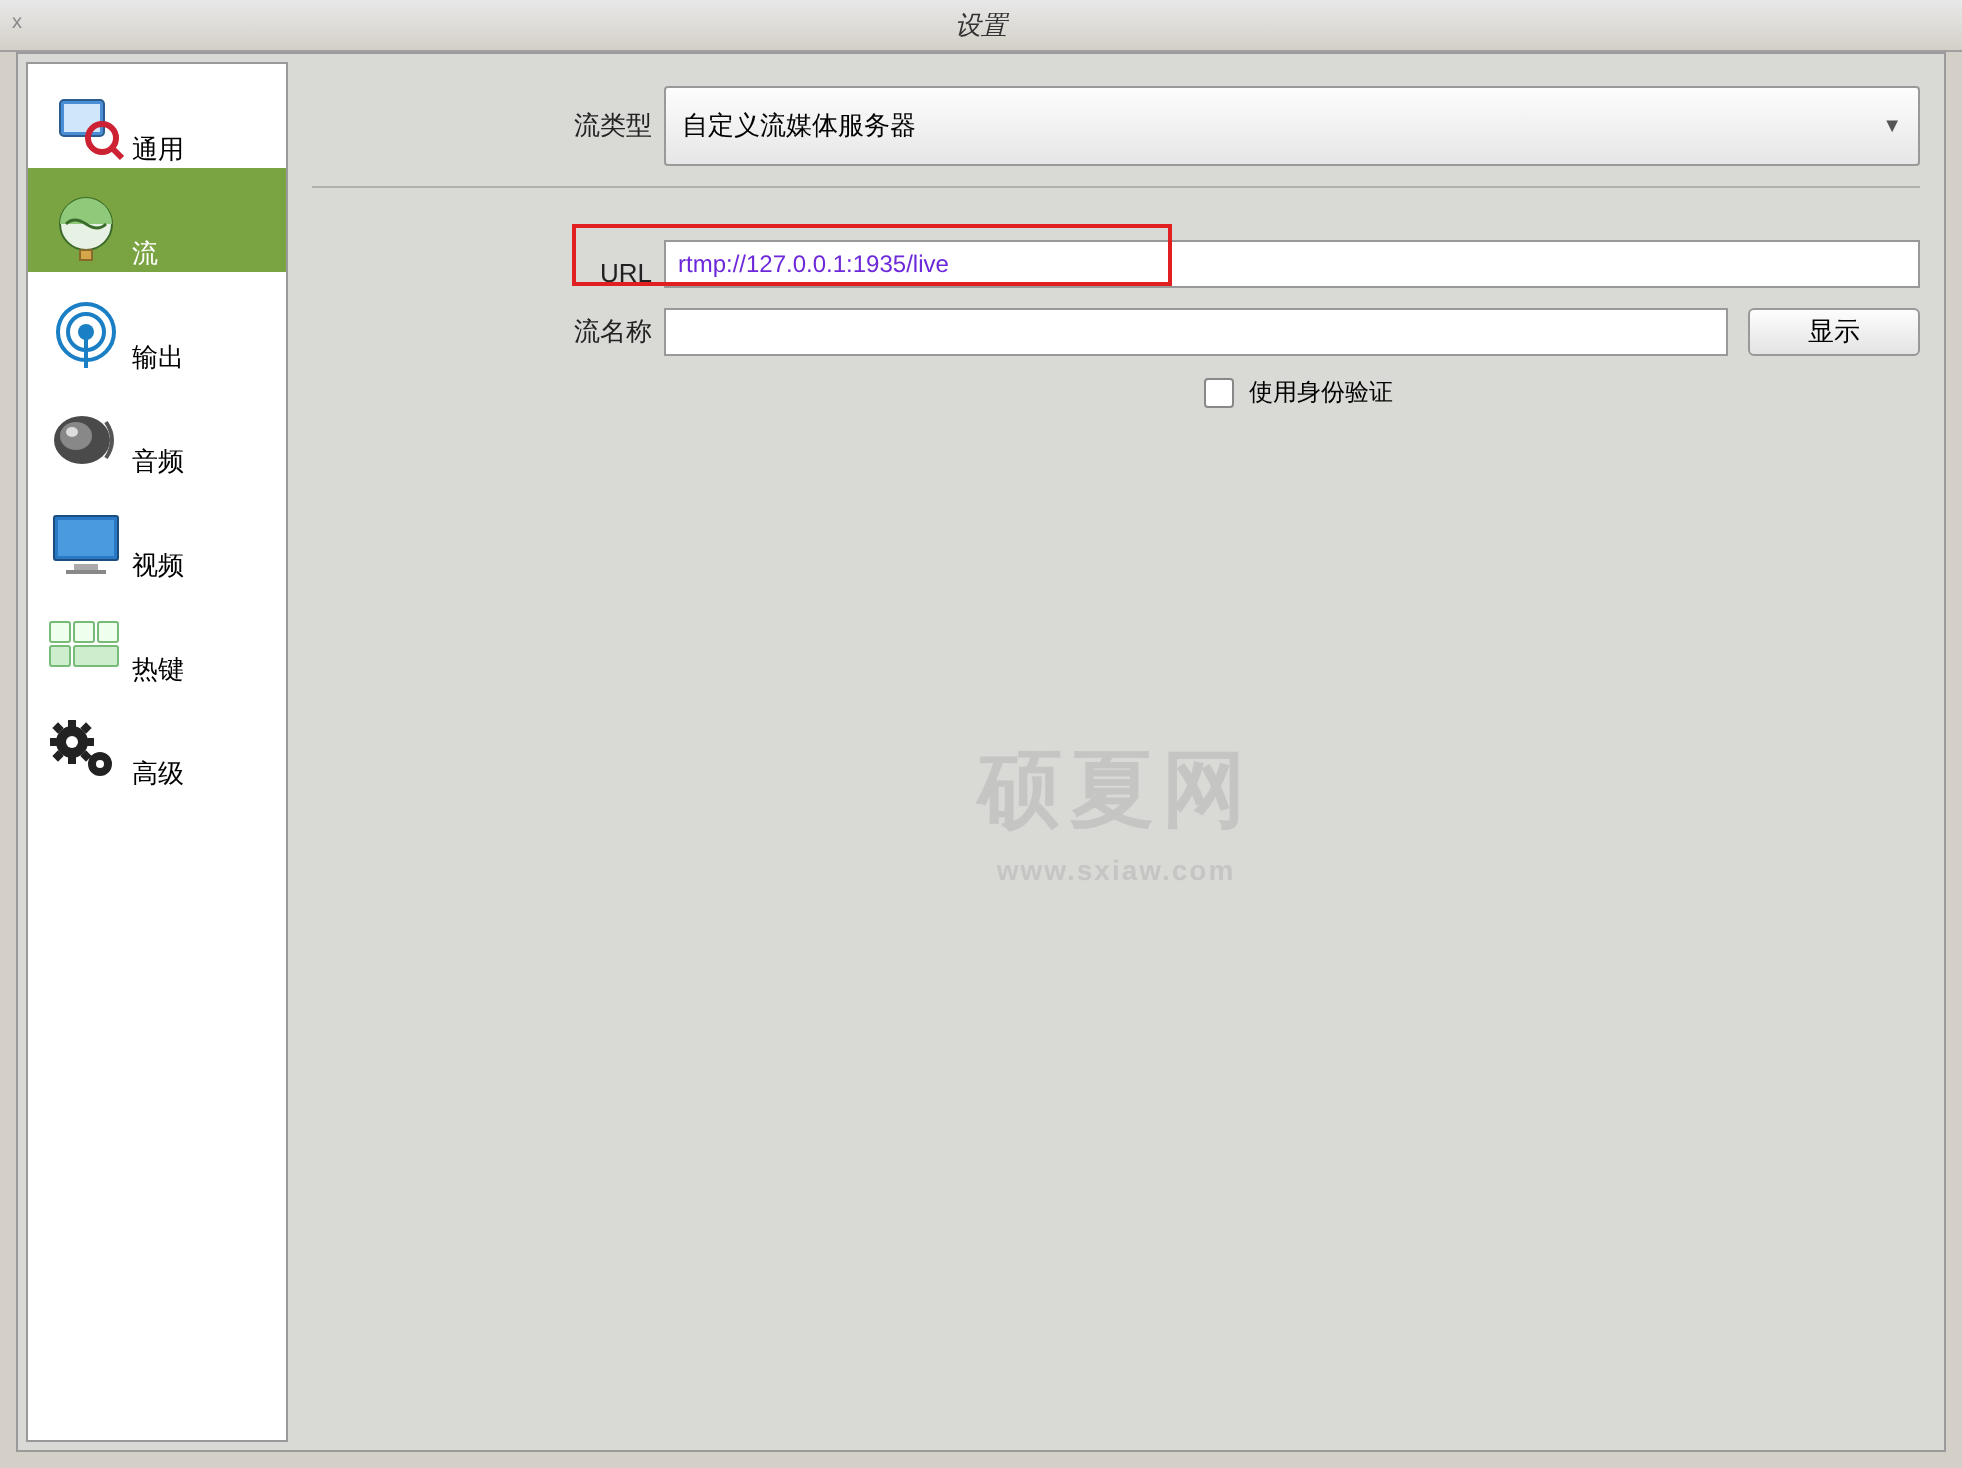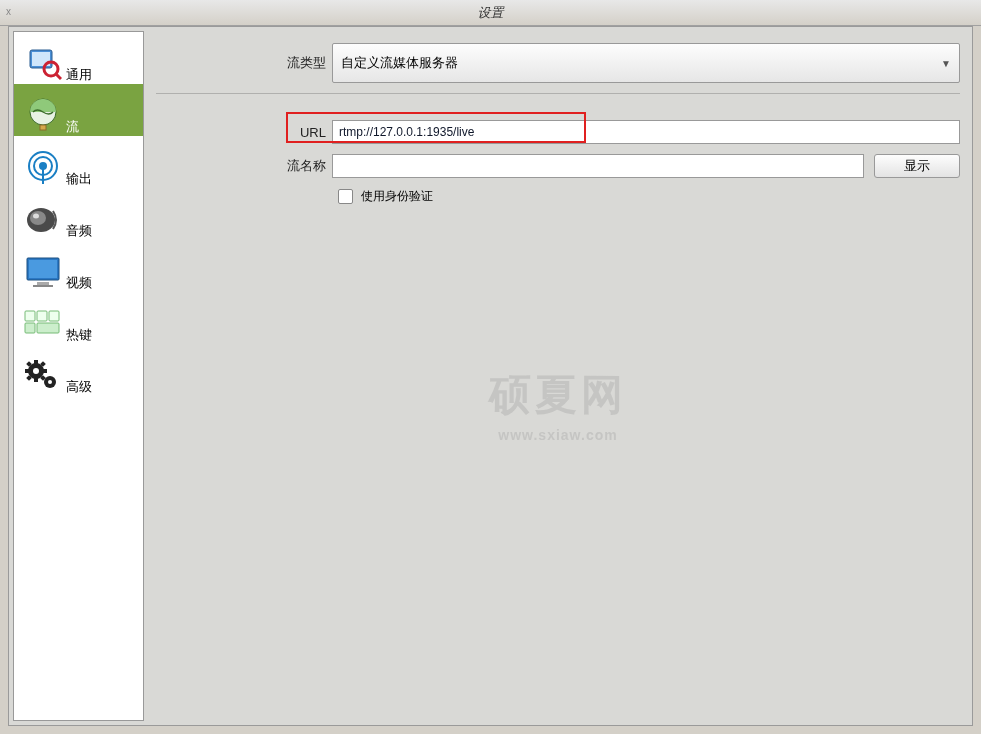--- a/index.html
+++ b/index.html
@@ -13,24 +13,24 @@
 .side-item { display: flex; align-items: flex-end; height: 52px; padding-left: 6px; cursor: pointer; border-bottom: 0px solid transparent; }
 .side-item.selected { background: #7aa341; color: #fff; }
 .side-item .ico { width: 46px; height: 40px; display: flex; align-items: center; justify-content: center; }
 .side-item .lbl { font-size: 13px; }
 .content { flex: 1; position: relative; padding: 16px 12px 20px 12px; }
 .form-row { display: flex; align-items: center; margin-bottom: 10px; }
 .form-label { width: 176px; text-align: right; padding-right: 6px; font-size: 13px; color: #222; }
 .select { flex: 1; height: 40px; background: linear-gradient(to bottom,#fdfdfd,#e6e6e6); border: 1px solid #999; border-radius: 2px; padding: 0 8px; font-size: 13px; display: flex; align-items: center; justify-content: space-between; cursor: pointer; }
 .select .arrow { font-size: 10px; color: #555; }
 .hr { height: 1px; background: #b0b0ae; margin: 4px 0 26px 0; }
-.input { flex: 1; height: 24px; border: 1px solid #999; background: #fff; padding: 0 6px; font-size: 12px; color: #0f172a; }
+.input { flex: 1; height: 24px; border: 1px solid #999; background: #fff; padding: 0 6px; font-size: 12px; color: #6d28d9; }
 .highlight-box { position: absolute; border: 2px solid #e02020; pointer-events: none; }
 .btn { width: 86px; height: 24px; margin-left: 10px; background: linear-gradient(to bottom,#fdfdfd,#e3e3e3); border: 1px solid #999; border-radius: 3px; font-size: 13px; cursor: pointer; }
-.checkbox-row { display: flex; align-items: center; margin-left: 182px; margin-top: 4px; }
+.checkbox-row { display: flex; align-items: center; margin-left: 182px; margin-top: 4px; justify-content: center; }
 .checkbox { width: 15px; height: 15px; border: 1px solid #888; background: #fff; margin-right: 8px; border-radius: 2px; }
 .watermark { position: absolute; top: 340px; left: 50%; transform: translateX(-50%); text-align: center; pointer-events: none; user-select: none; }
 .watermark .big { font-size: 42px; font-weight: bold; color: rgba(160,160,160,0.35); letter-spacing: 4px; }
 .watermark .small { font-size: 14px; font-weight: bold; color: rgba(160,160,160,0.35); letter-spacing: 1px; margin-top: 4px; }
 svg { display: block; }
 </style>
 </head>
 <body>
 
 <div class="window">
@@ -145,21 +145,21 @@
       <div class="form-row">
         <div class="form-label">流类型</div>
         <div class="select">
           <span>自定义流媒体服务器</span>
           <span class="arrow">▼</span>
         </div>
       </div>
 
       <div class="hr"></div>
 
-      <div class="form-row" style="position:relative;">
+      <div class="form-row" style="position:relative;align-items:flex-end;">
         <div class="form-label">URL</div>
         <input class="input" value="rtmp://127.0.0.1:1935/live" style="">
         <div class="highlight-box" style="left:130px; top:-8px; width:300px; height:31px;"></div>
       </div>
 
       <div class="form-row" style="margin-top:4px;">
         <div class="form-label">流名称</div>
         <input class="input" value="" style="">
         <button class="btn">显示</button>
       </div>

